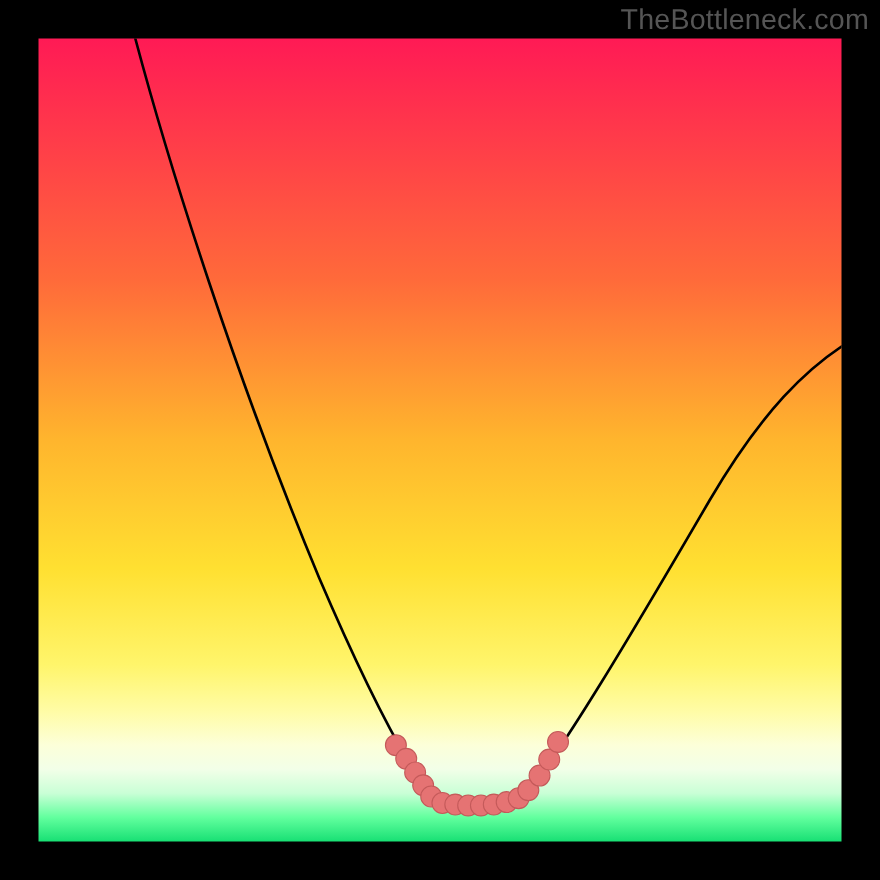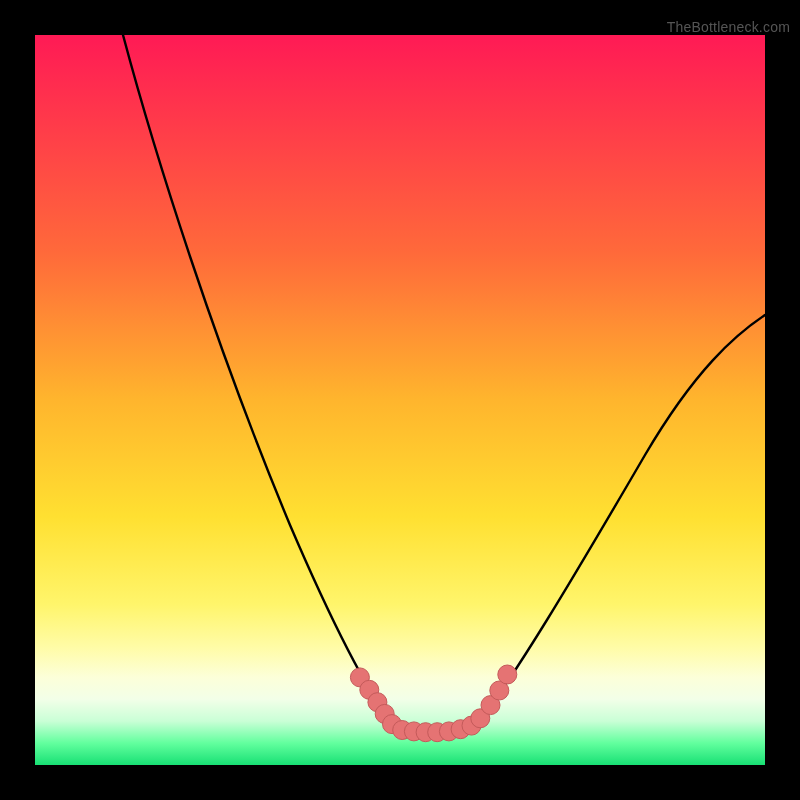--- a/index.html
+++ b/index.html
@@ -43,24 +43,24 @@
   .curve-svg {
     position: absolute;
     left: 0;
     top: 0;
     width: 730px;
     height: 730px;
     pointer-events: none;
   }
   .watermark {
     position: absolute;
-    top: 19px;
+    top: 2px;
     right: 10px;
     color: #555;
-    font-size: 14px;
+    font-size: 26px;
     letter-spacing: 0.2px;
     pointer-events: none;
     user-select: none;
   }
 </style>
 </head>
 <body>
 
 <div class="frame">
 

